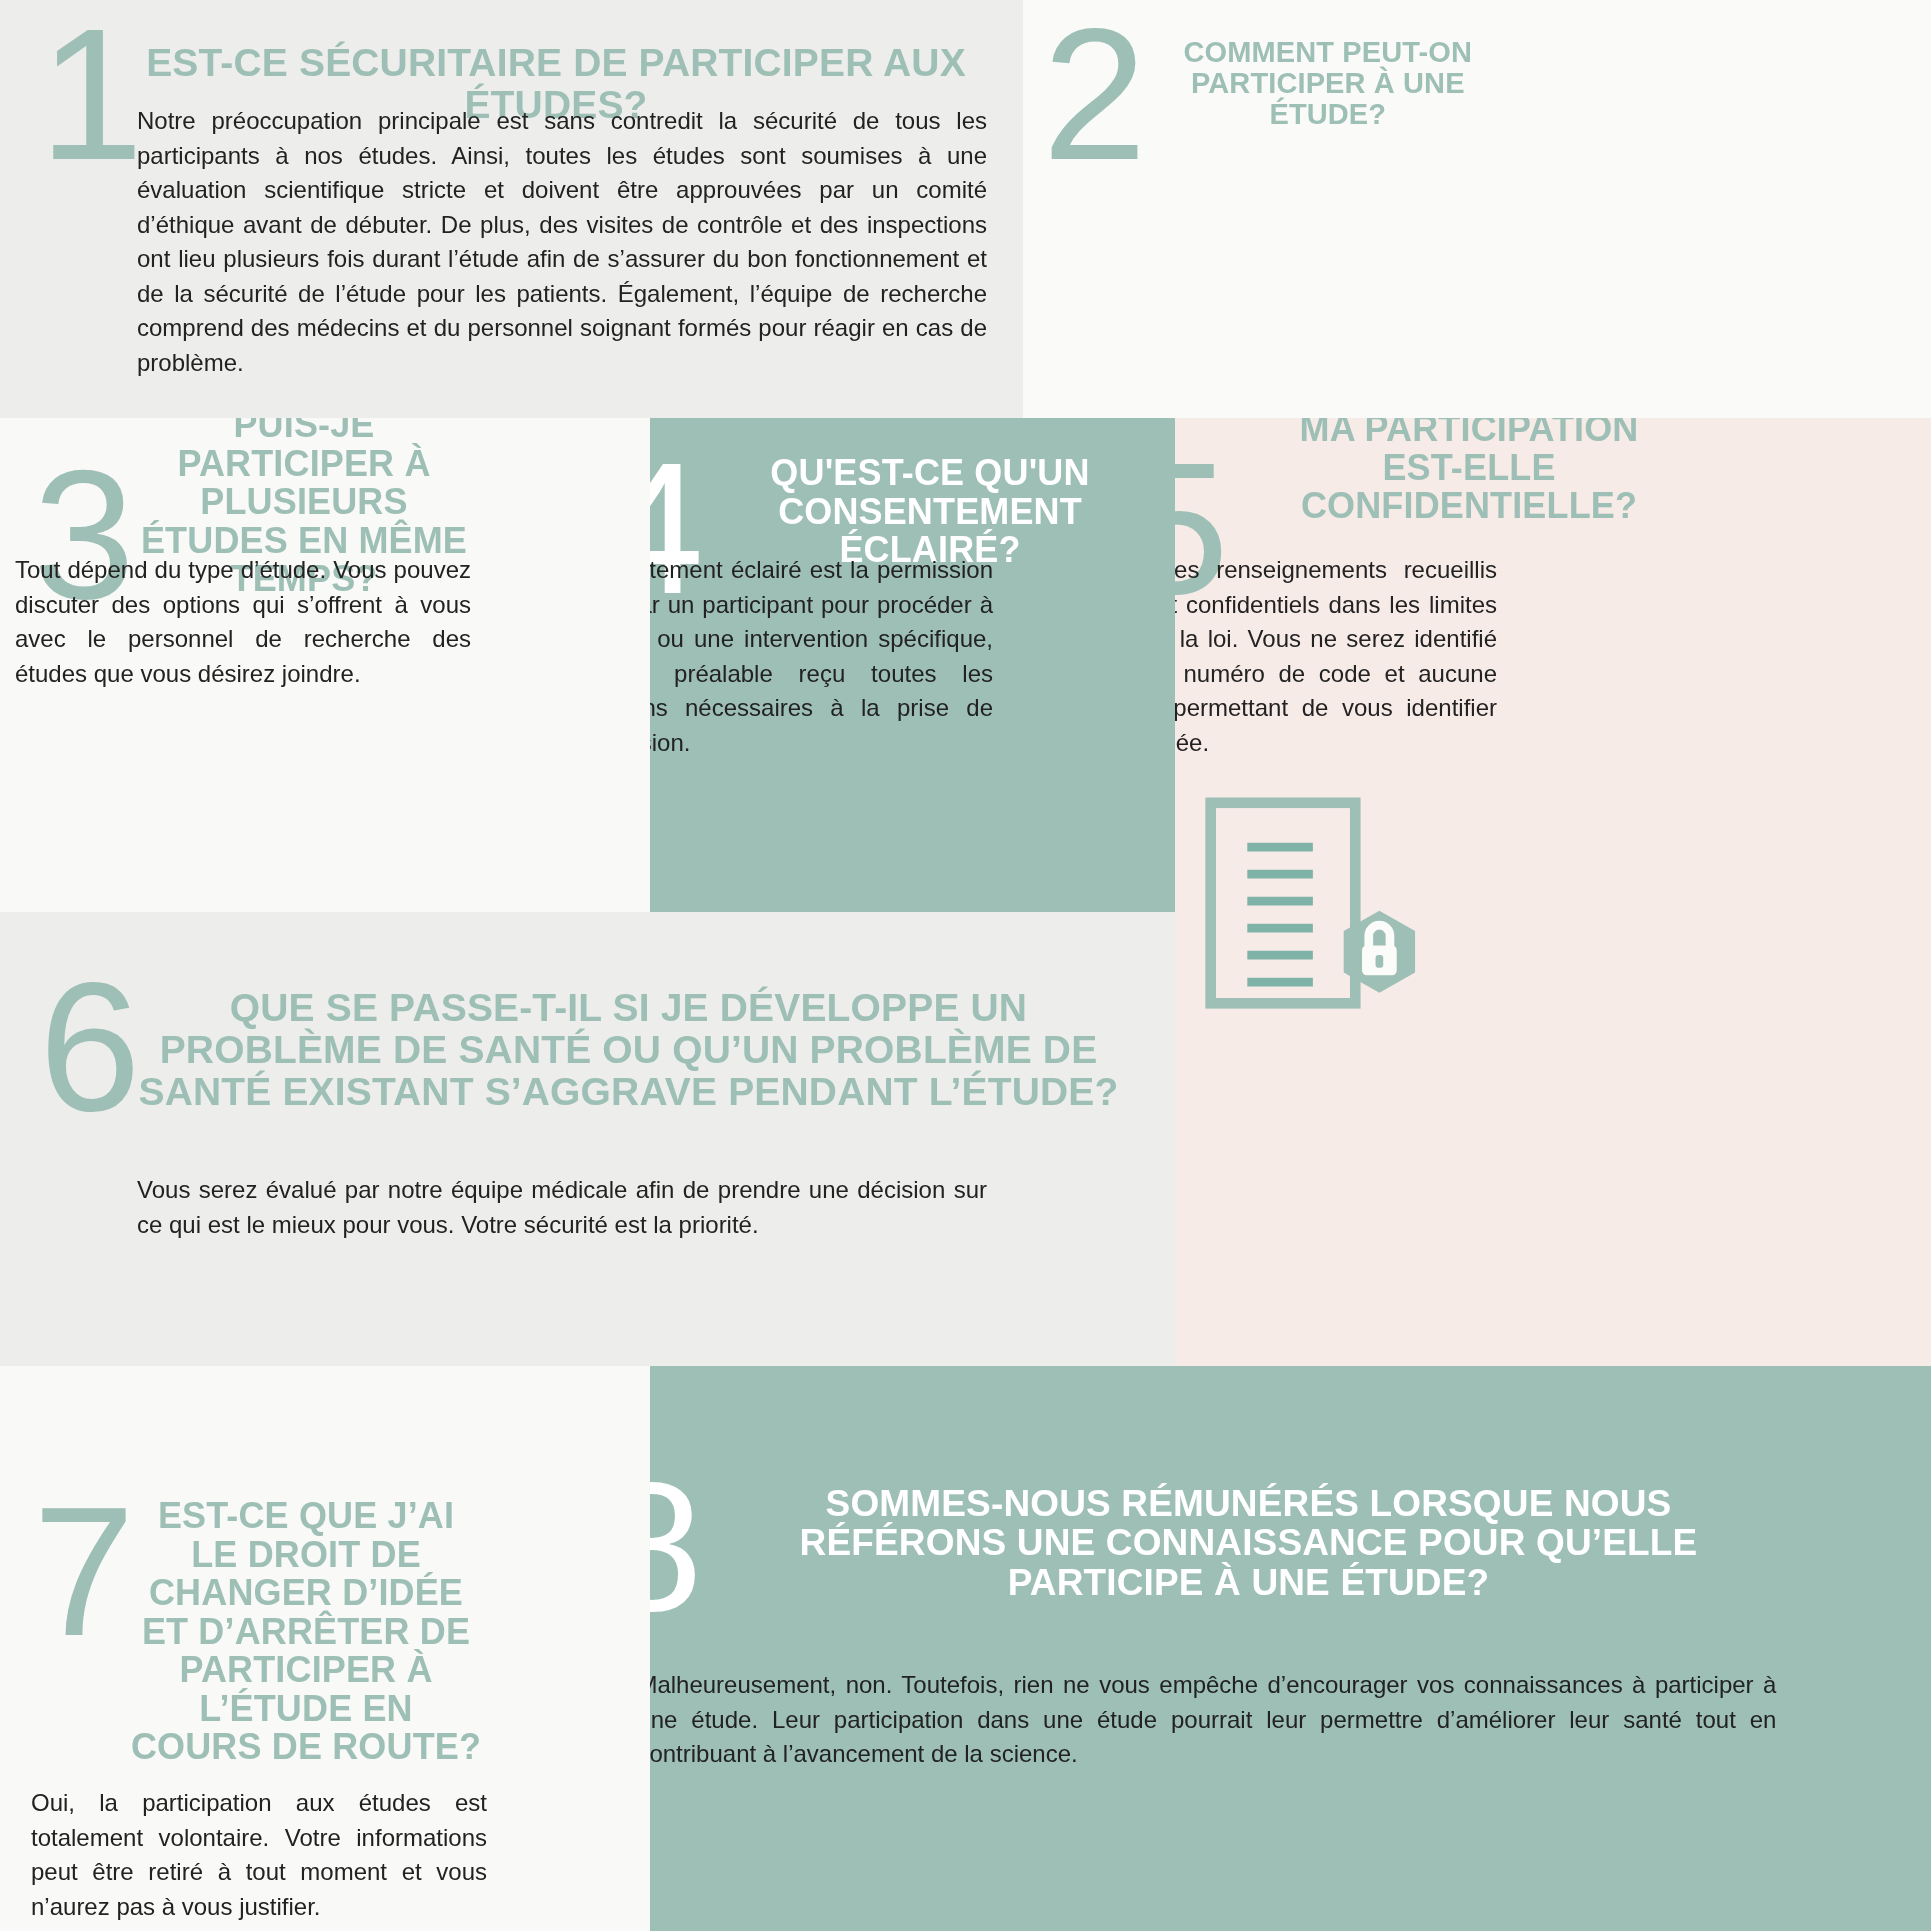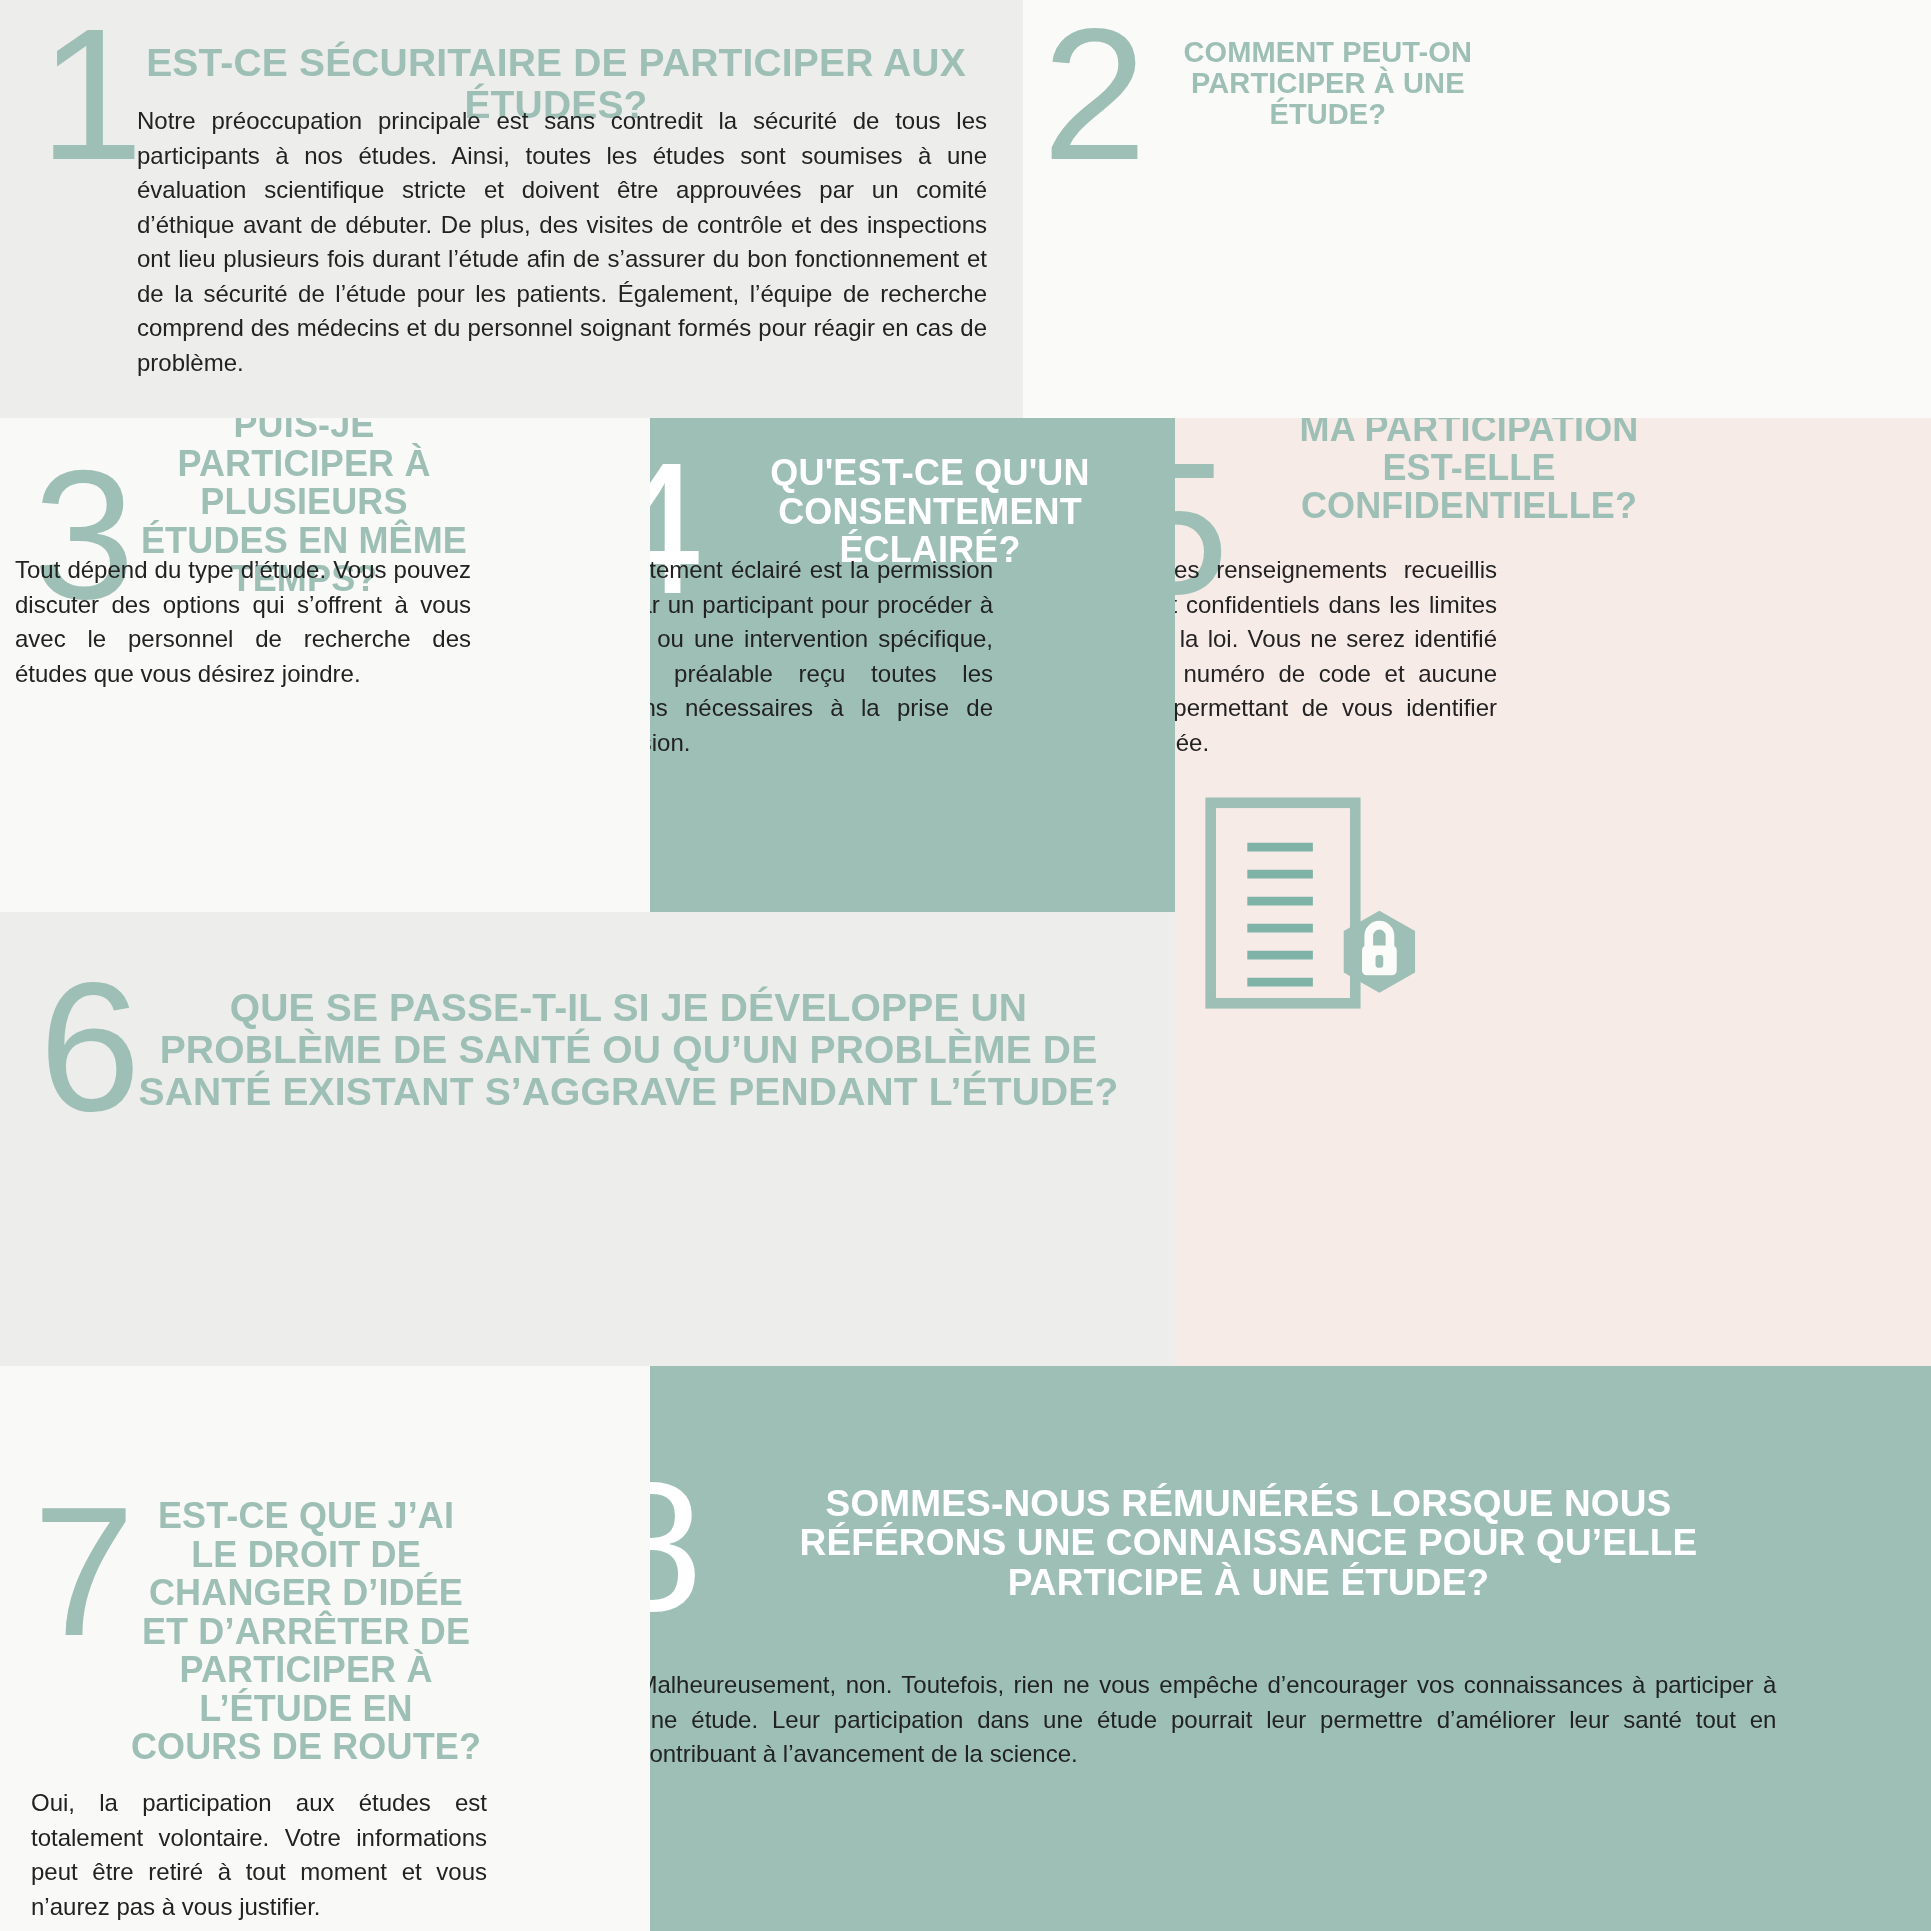--- a/index.html
+++ b/index.html
@@ -142,20 +142,21 @@
         <rect x="185" y="164" width="8" height="13" rx="3" fill="#9dbfb5"></rect>
       </svg>
     </div>
   </div>
 
   <div class="panel bg-grey" style="left:0px; top:912px; width:1175px; height:454px;">
     <div class="row" style="left:39px; top:60px; width:1110px;">
       <div class="numeral accent" style="width:97px; font-size:183px;">6</div>
       <h2 class="heading accent" style="width:985px; font-size:39px; padding-top:15.4px;">QUE SE PASSE-T-IL SI JE DÉVELOPPE UN PROBLÈME DE SANTÉ OU QU’UN PROBLÈME DE SANTÉ EXISTANT S’AGGRAVE PENDANT L’ÉTUDE?</h2>
     </div>
+    <p class="body last-left" style="left:137px; top:261px; width:850px; font-size:24px; line-height:1.44;">Vous serez évalué par notre équipe médicale afin de prendre une décision sur ce qui est le mieux pour vous. Votre sécurité est la priorité.</p>
   </div>
 
   <div class="panel bg-ivory" style="left:0px; top:1366px; width:650px; height:565px;">
     <div class="row" style="left:33px; top:131px; width:599px;">
       <div class="numeral accent" style="width:97px; font-size:183px;">7</div>
       <h2 class="heading accent" style="width:352px; font-size:36px;">EST-CE QUE J’AI LE DROIT DE CHANGER D’IDÉE ET D’ARRÊTER DE PARTICIPER À L’ÉTUDE EN COURS DE ROUTE?</h2>
     </div>
     <p class="body last-left" style="left:31px; top:420px; width:456px; font-size:24px; line-height:1.44;">Oui, la participation aux études est totalement volontaire. Votre informations peut être retiré à tout moment et vous n’aurez pas à vous justifier.</p>
   </div>
 

